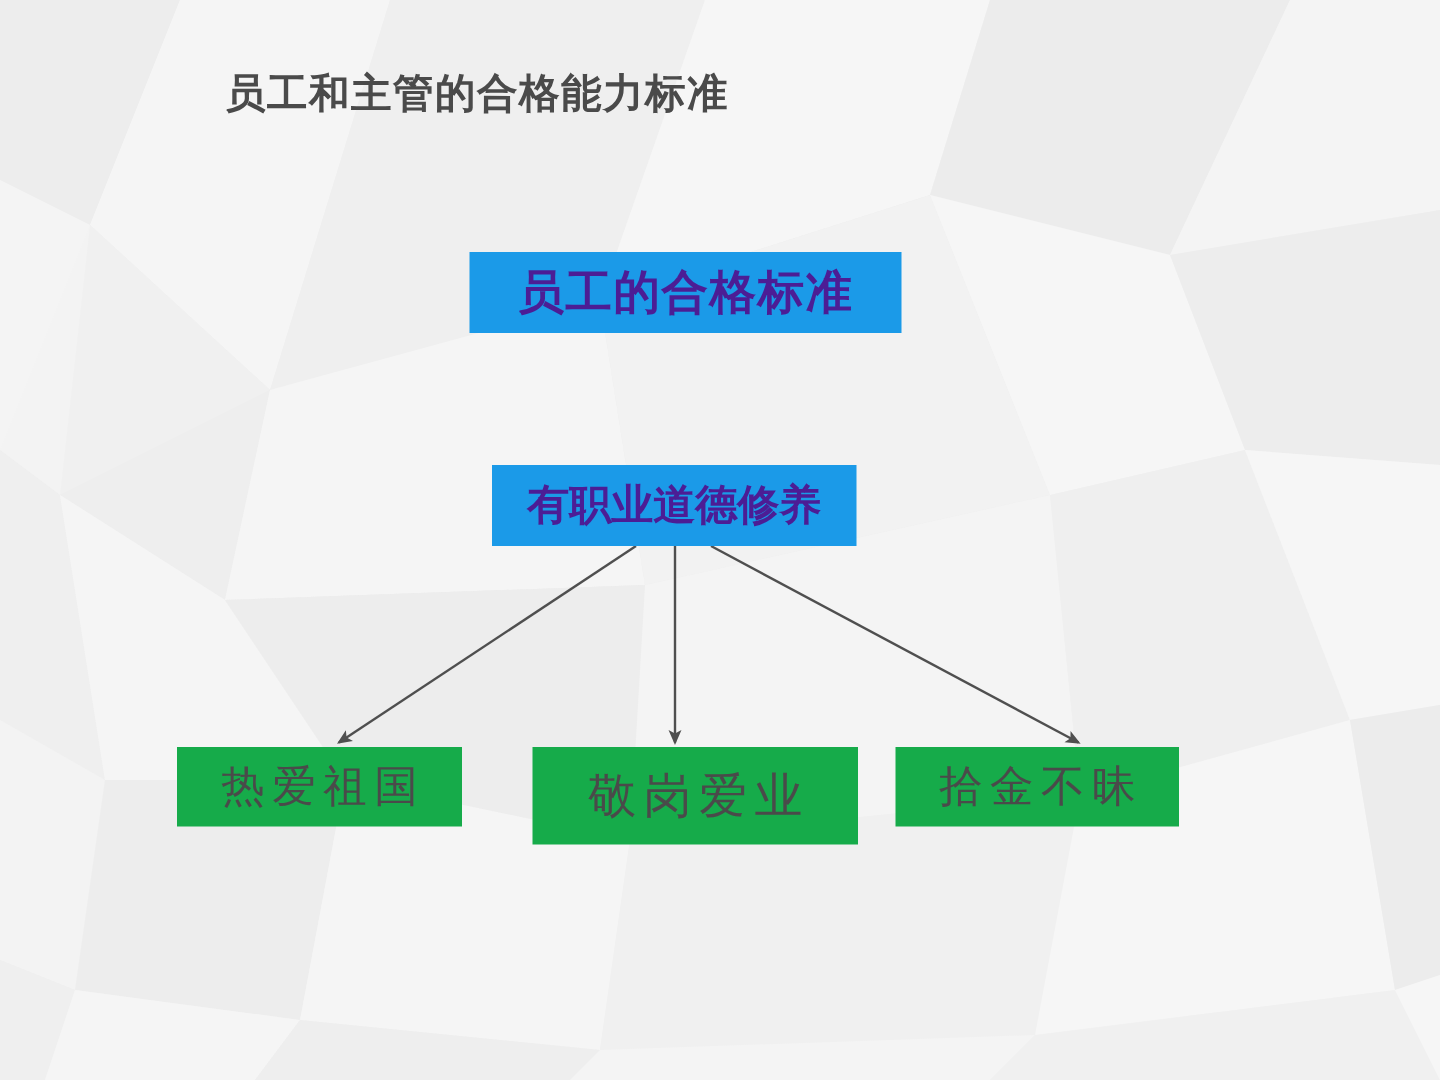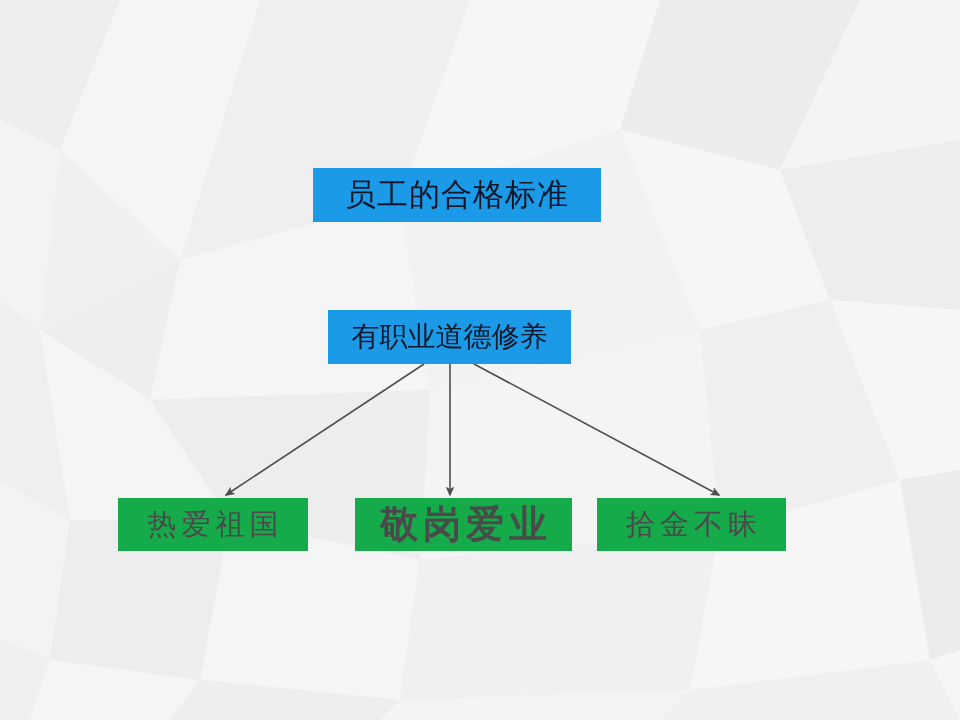--- a/index.html
+++ b/index.html
@@ -56,23 +56,23 @@
     position: absolute;
     display: flex;
     align-items: center;
     justify-content: center;
     box-sizing: border-box;
     white-space: nowrap;
   }
 
   .node.blue {
     background: #1b9ae8;
-    color: #0f172a;
+    color: #4c1d95;
     font-family: "Liberation Sans", sans-serif;
-    font-weight: normal;
+    font-weight: bold;
   }
 
   .node.green {
     background: #16ab4a;
     color: #4a4a4a;
     font-family: "Liberation Serif", serif;
     font-weight: normal;
     letter-spacing: 5px;
     text-indent: 5px;
   }
@@ -100,23 +100,22 @@
     top: 498px;
     width: 190px;
     height: 53px;
     font-size: 29px;
   }
 
   #node-dedication {
     left: 355px;
     top: 498px;
     width: 217px;
-    height: 53px;
-    font-size: 38px;
-    font-weight: bold;
+    height: 65px;
+    font-size: 32px;
   }
 
   #node-honesty {
     left: 597px;
     top: 498px;
     width: 189px;
     height: 53px;
     font-size: 29px;
   }
 
@@ -166,20 +165,21 @@
     <polygon points="50,660 200,680 170,720 30,720" fill="#f5f5f5"></polygon>
     <polygon points="200,680 400,700 380,720 170,720" fill="#eeeeee"></polygon>
     <polygon points="400,700 690,690 660,720 380,720" fill="#f4f4f4"></polygon>
     <polygon points="690,690 930,660 960,720 660,720" fill="#f0f0f0"></polygon>
     <polygon points="930,660 960,650 960,720" fill="#f6f6f6"></polygon>
     <polygon points="180,260 60,150 0,300 40,330" fill="#f2f2f2" opacity="0.55"></polygon>
     <polygon points="430,390 700,330 620,130 400,200" fill="#f3f3f3" opacity="0.5"></polygon>
     <polygon points="230,520 420,560 430,390 150,400" fill="#f0f0f0" opacity="0.45"></polygon>
   </svg>
 
+  <div id="slide-title">员工和主管的合格能力标准</div>
 
   <svg id="connectors" viewBox="0 0 960 720" preserveAspectRatio="none">
     <defs>
       <marker id="arrowhead" markerWidth="7" markerHeight="7" refX="5.2" refY="3.1" orient="auto" markerUnits="strokeWidth">
         <path d="M0,0.4 L6.2,3.1 L0,5.8 L1.4,3.1 Z" fill="#4f4f4f"></path>
       </marker>
     </defs>
     <line x1="424" y1="364" x2="226" y2="495" stroke="#4f4f4f" stroke-width="1.6" marker-end="url(#arrowhead)"></line>
     <line x1="450" y1="364" x2="450" y2="495" stroke="#4f4f4f" stroke-width="1.6" marker-end="url(#arrowhead)"></line>
     <line x1="474" y1="364" x2="719" y2="495" stroke="#4f4f4f" stroke-width="1.6" marker-end="url(#arrowhead)"></line>

